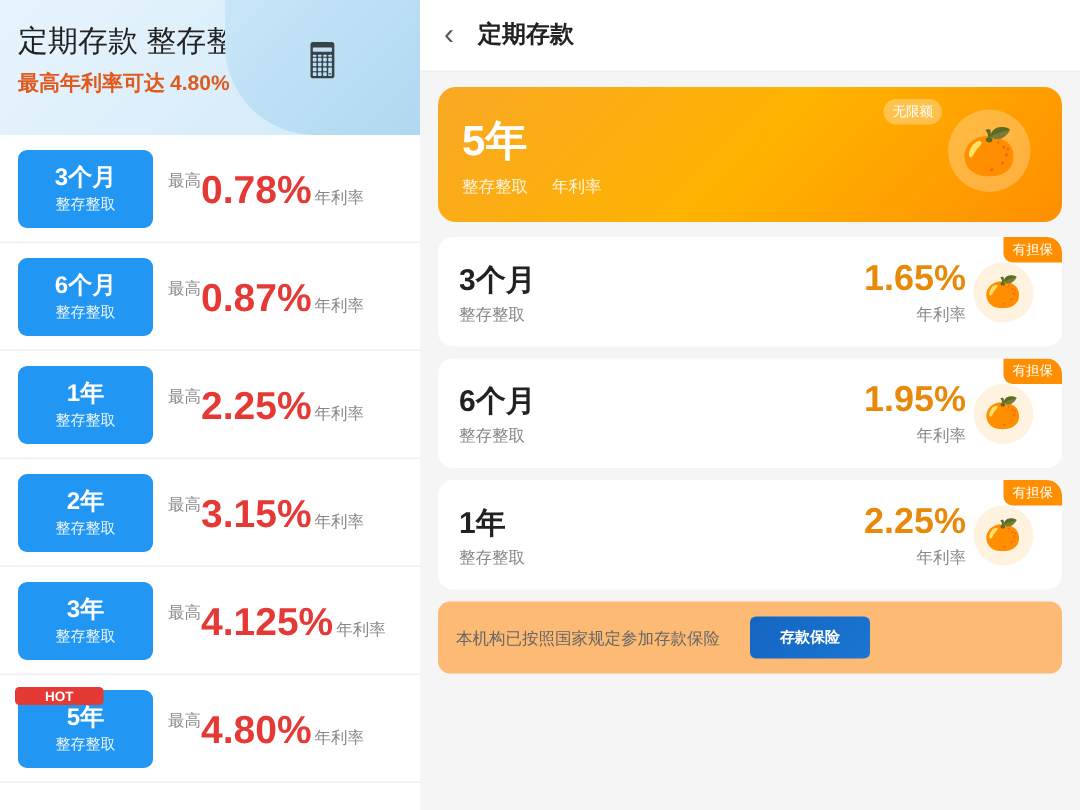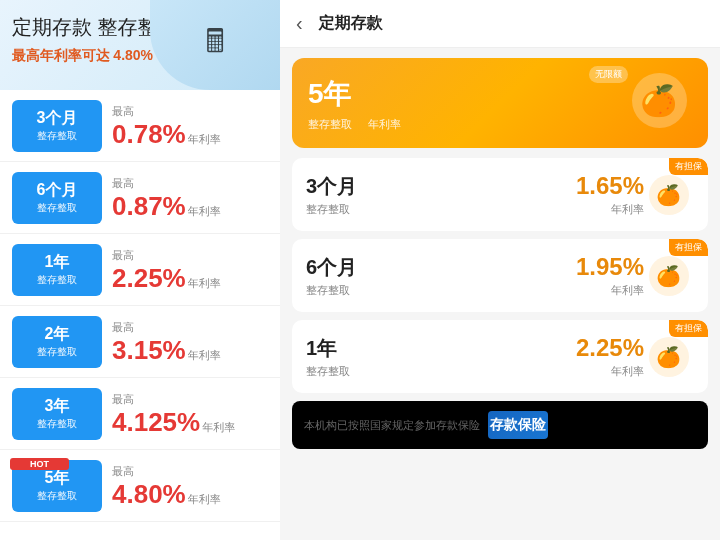--- a/index.html
+++ b/index.html
@@ -113,21 +113,21 @@
     }
 
     .left-item-type {
       font-size: 10px;
       opacity: 0.9;
     }
 
     .left-item-right {
       flex: 1;
       display: flex;
-      flex-direction: column;
+      flex-direction: row;
     }
 
     .left-item-max {
       font-size: 11px;
       color: #888;
       margin-bottom: 2px;
     }
 
     .left-item-rate {
       font-size: 26px;
@@ -325,41 +325,41 @@
       right: 0;
       top: 0;
       background: #FF8F00;
       color: white;
       font-size: 9px;
       padding: 2px 6px;
       border-radius: 0 10px 0 6px;
     }
 
     .insurance-bar {
-      background: #000000;
+      background: #fdba74;
       border-radius: 8px;
       padding: 10px 12px;
       margin-top: 4px;
       display: flex;
       align-items: center;
       font-size: 11px;
       color: #666;
     }
 
     .insurance-logo {
-      width: 60px;
+      width: 80px;
       height: 28px;
       background: linear-gradient(135deg, #1565C0, #1976D2);
       border-radius: 4px;
       display: flex;
       align-items: center;
       justify-content: center;
       color: white;
-      font-size: 14px;
-      margin-left: 8px;
+      font-size: 10px;
+      margin-left: 20px;
       font-weight: bold;
     }
   </style>
 </head>
 <body>
 
 <div class="left-panel">
   <div class="left-header">
     <div class="left-header-bg">
       <span class="calculator-icon">🖩</span>

